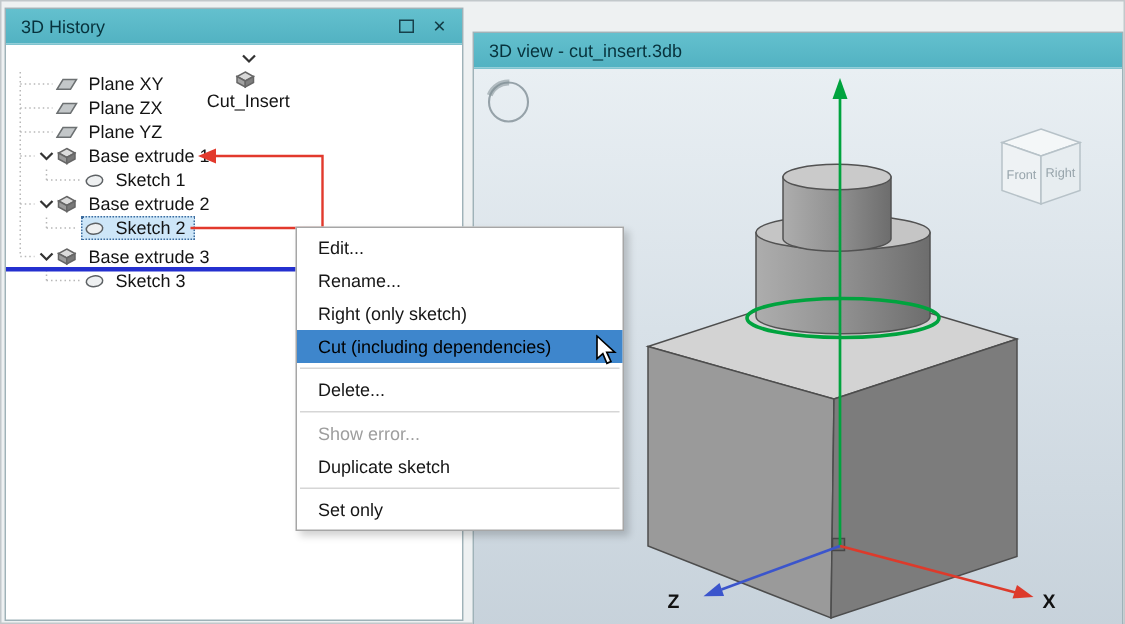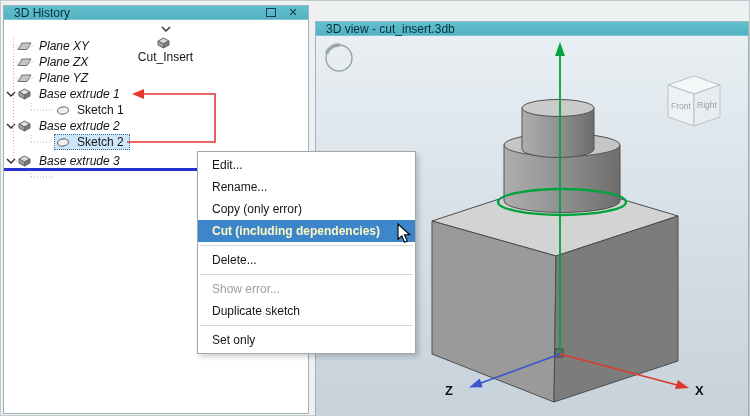--- a/index.html
+++ b/index.html
@@ -8,52 +8,52 @@
     font-family:"Liberation Sans","DejaVu Sans",sans-serif;
     background:#eef1f2;
   }
   .app{position:absolute;inset:0;background:#eef1f2;border:1px solid #c2c8cb;box-sizing:border-box;}
 
   
   .panel{position:absolute;background:#fff;border:1px solid #9fb2b8;box-sizing:border-box;}
   .left-panel{left:2px;top:4px;width:306px;height:409px;}
   .right-panel{left:314px;top:20px;width:434px;height:409px;}
   .titlebar{
-    height:14px;background:linear-gradient(180deg,#63c0ce,#52b2c2);
+    height:24px;background:linear-gradient(180deg,#63c0ce,#52b2c2);
     border-bottom:1px solid #7fc3cf;display:flex;align-items:center;
     padding:0 6px;font-size:12px;color:#07323c;box-sizing:border-box;
   }
   .tb-title{flex:0 0 auto;padding-left:4px;white-space:nowrap;}
   .tb-sp{flex:1;}
   .tb-btn{width:18px;height:16px;display:flex;align-items:center;justify-content:center;
     color:#123a44;margin-left:4px;cursor:default;font-size:11px;}
   .maxbox{width:8px;height:7px;border:1px solid #17404b;display:block;}
 
   
   .tree{position:relative;height:386px;padding-top:2px;font-size:12px;color:#141414;overflow:hidden;}
   .trow{height:16px;display:flex;align-items:center;white-space:nowrap;position:relative;z-index:2;}
   .lvl0{padding-left:19px;flex-direction:column;}
-  .lvl1{font-style:italic;}
+  .lvl1{padding-left:20px;}
   .lvl2{padding-left:51px;}
   .gap-top{margin-top:3px;}
   .exp{width:13px;height:13px;flex:0 0 13px;display:flex;align-items:center;justify-content:center;}
   .noexp{width:13px;flex:0 0 13px;}
   .ticon{width:15px;height:13px;flex:0 0 15px;margin-right:4px;display:flex;align-items:center;justify-content:center;}
   .tlabel{padding:0 3px;}
   .selbox{display:flex;align-items:center;background:#cde6f8;border:1px dotted #3d6c9e;padding:0 2px 0 0;margin-left:-1px;text-align:right;}
   .tree-overlay{position:absolute;left:0;top:0;z-index:3;pointer-events:none;}
 
   
   .context-menu{
     position:absolute;left:196px;top:150px;width:219px;z-index:20;
     background:#fff;border:1px solid #a6a6a6;box-shadow:3px 3px 5px rgba(0,0,0,.18);
     padding:2px 0;box-sizing:border-box;font-size:12px;color:#161616;
   }
   .mi{height:22px;display:flex;align-items:center;padding:0 14px;white-space:nowrap;}
-  .mi.hl{background:#3e86cc;color:#fef9c3;font-weight:bold;}
+  .mi.hl{background:#3e86cc;color:#000000;}
   .mi.dis{color:#9e9e9e;}
   .msep{height:1px;background:#d6d6d6;margin:3px 2px;}
 
   
   .viewport{
     position:relative;height:386px;overflow:hidden;
     background:linear-gradient(180deg,#e9eff3 0%,#d8e1e8 45%,#c6d1da 100%);
   }
   .scene{position:absolute;left:0;top:0;}
 
@@ -208,20 +208,28 @@
         <span class="ticon">
           <svg width="13" height="12">
               <polygon points="6.5,1 12,4 6.5,7 1,4" fill="#dcdcdc" stroke="#666"></polygon>
               <polygon points="1,4 6.5,7 6.5,11 1,8" fill="#9c9c9c" stroke="#666"></polygon>
               <polygon points="6.5,7 12,4 12,8 6.5,11" fill="#787878" stroke="#666"></polygon>
             </svg>
         </span>
         <span class="tlabel">Base extrude 3</span>
       </div>
 
+      <div class="trow lvl2">
+        <span class="ticon">
+          <svg width="14" height="11">
+              <ellipse cx="7" cy="5.5" rx="5.5" ry="3.6" fill="#eef0f1" stroke="#5d6164" transform="rotate(-8 7 5.5)"></ellipse>
+            </svg>
+        </span>
+        <span class="tlabel">Sketch 3</span>
+      </div>
 
     </div>
   </div>
 
   <div class="panel right-panel">
     <div class="titlebar">
       <span class="tb-title">3D view - cut_insert.3db</span>
       <span class="tb-sp"></span>
     </div>
 
@@ -282,21 +290,21 @@
         </g>
         <text x="379" y="359" font-size="13" font-weight="bold" fill="#111">X</text>
         <text x="137" y="359" font-size="13" font-weight="bold" fill="#111" text-anchor="end">Z</text>
       </svg>
     </div>
   </div>
 
   <div class="context-menu">
     <div class="mi">Edit...</div>
     <div class="mi">Rename...</div>
-    <div class="mi">Copy (only error)</div>
+    <div class="mi">Right (only sketch)</div>
     <div class="mi hl">Cut (including dependencies)</div>
     <div class="msep"></div>
     <div class="mi">Delete...</div>
     <div class="msep"></div>
     <div class="mi dis">Show error...</div>
     <div class="mi">Duplicate sketch</div>
     <div class="msep"></div>
     <div class="mi">Set only</div>
   </div>
 

